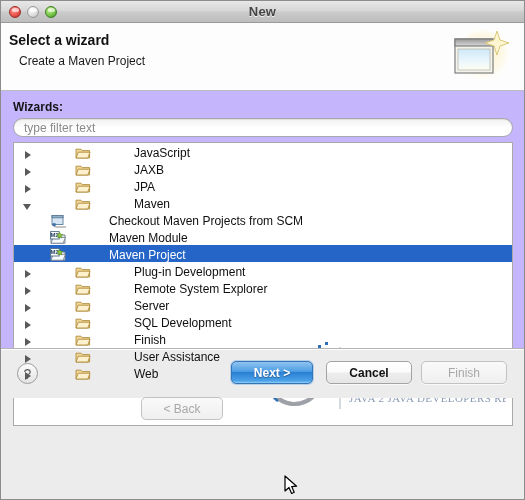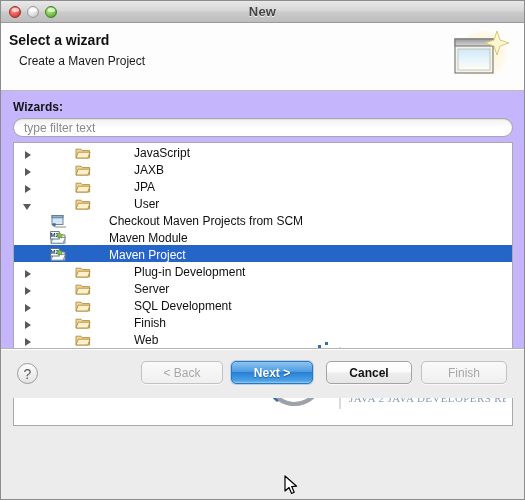--- a/index.html
+++ b/index.html
@@ -168,21 +168,21 @@
     cursor: default;
   }
   .dlg-btn.disabled { color: #a8a8a8; background: linear-gradient(to bottom,#fafafa,#efefef); border-color: #c2c2c2; font-weight: normal; }
   .dlg-btn.default {
     color: #ffffff;
     text-shadow: 0 1px 1px rgba(0,0,0,.35);
     border: 1px solid #3774b5;
     background: linear-gradient(to bottom, #8fc4f0 0%, #4e9de3 45%, #2a7fd4 50%, #4ba2e8 90%, #8ed0f5 100%);
     box-shadow: 0 0 0 1px rgba(120,175,230,.45);
   }
-  #btn-back   { left: 140px; width: 82px; }
+  #btn-back   { left: 140px; width: 82px; margin-top: 36px; }
   #btn-next   { left: 230px; width: 82px; }
   #btn-cancel { left: 325px; width: 86px; }
   #btn-finish { left: 420px; width: 86px; }
 
   #cursor { position: absolute; left: 283px; top: 474px; width: 14px; height: 20px; }
 </style>
 </head>
 <body>
 
 <div id="window">
@@ -255,21 +255,21 @@
               <path d="M1 12 L3.2 6.2 L15 6.2 L12.8 12 Z" fill="#fdf0cd" stroke="#b08c3c" stroke-width="0.9"></path>
             </svg>
             <span class="row-label">JPA</span>
           </div>
           <div class="tree-row indent-top">
             <span class="twisty open"></span>
             <svg class="row-icon" viewBox="0 0 16 14">
               <path d="M1 3.2 L6 3.2 L7.3 4.6 L14.6 4.6 L14.6 12 L1 12 Z" fill="#f2d79a" stroke="#b08c3c" stroke-width="0.9"></path>
               <path d="M1 12 L3.2 6.2 L15 6.2 L12.8 12 Z" fill="#fdf0cd" stroke="#b08c3c" stroke-width="0.9"></path>
             </svg>
-            <span class="row-label">User</span>
+            <span class="row-label">Maven</span>
           </div>
           <div class="tree-row indent-child">
             <svg class="row-icon" viewBox="0 0 16 14">
               <rect x="2" y="1.5" width="11" height="9" fill="#d6e6f4" stroke="#5e7d99" stroke-width="0.9"></rect>
               <rect x="2" y="1.5" width="11" height="2.3" fill="#8fb2cd" stroke="#5e7d99" stroke-width="0.9"></rect>
               <path d="M2 10.5 L5.5 13 L16 13" fill="none" stroke="#8a8a8a" stroke-width="1"></path>
               <rect x="2.6" y="9.2" width="3" height="3" fill="#3d6ea8"></rect>
             </svg>
             <span class="row-label">Checkout Maven Projects from SCM</span>
           </div>
@@ -300,37 +300,53 @@
               <path d="M1 12 L3.2 6.2 L15 6.2 L12.8 12 Z" fill="#fdf0cd" stroke="#b08c3c" stroke-width="0.9"></path>
             </svg>
             <span class="row-label">Plug-in Development</span>
           </div>
           <div class="tree-row indent-top">
             <span class="twisty closed"></span>
             <svg class="row-icon" viewBox="0 0 16 14">
               <path d="M1 3.2 L6 3.2 L7.3 4.6 L14.6 4.6 L14.6 12 L1 12 Z" fill="#f2d79a" stroke="#b08c3c" stroke-width="0.9"></path>
               <path d="M1 12 L3.2 6.2 L15 6.2 L12.8 12 Z" fill="#fdf0cd" stroke="#b08c3c" stroke-width="0.9"></path>
             </svg>
+            <span class="row-label">Remote System Explorer</span>
+          </div>
+          <div class="tree-row indent-top">
+            <span class="twisty closed"></span>
+            <svg class="row-icon" viewBox="0 0 16 14">
+              <path d="M1 3.2 L6 3.2 L7.3 4.6 L14.6 4.6 L14.6 12 L1 12 Z" fill="#f2d79a" stroke="#b08c3c" stroke-width="0.9"></path>
+              <path d="M1 12 L3.2 6.2 L15 6.2 L12.8 12 Z" fill="#fdf0cd" stroke="#b08c3c" stroke-width="0.9"></path>
+            </svg>
             <span class="row-label">Server</span>
           </div>
           <div class="tree-row indent-top">
             <span class="twisty closed"></span>
             <svg class="row-icon" viewBox="0 0 16 14">
               <path d="M1 3.2 L6 3.2 L7.3 4.6 L14.6 4.6 L14.6 12 L1 12 Z" fill="#f2d79a" stroke="#b08c3c" stroke-width="0.9"></path>
               <path d="M1 12 L3.2 6.2 L15 6.2 L12.8 12 Z" fill="#fdf0cd" stroke="#b08c3c" stroke-width="0.9"></path>
             </svg>
             <span class="row-label">SQL Development</span>
           </div>
           <div class="tree-row indent-top">
             <span class="twisty closed"></span>
             <svg class="row-icon" viewBox="0 0 16 14">
               <path d="M1 3.2 L6 3.2 L7.3 4.6 L14.6 4.6 L14.6 12 L1 12 Z" fill="#f2d79a" stroke="#b08c3c" stroke-width="0.9"></path>
               <path d="M1 12 L3.2 6.2 L15 6.2 L12.8 12 Z" fill="#fdf0cd" stroke="#b08c3c" stroke-width="0.9"></path>
             </svg>
             <span class="row-label">Finish</span>
+          </div>
+          <div class="tree-row indent-top">
+            <span class="twisty closed"></span>
+            <svg class="row-icon" viewBox="0 0 16 14">
+              <path d="M1 3.2 L6 3.2 L7.3 4.6 L14.6 4.6 L14.6 12 L1 12 Z" fill="#f2d79a" stroke="#b08c3c" stroke-width="0.9"></path>
+              <path d="M1 12 L3.2 6.2 L15 6.2 L12.8 12 Z" fill="#fdf0cd" stroke="#b08c3c" stroke-width="0.9"></path>
+            </svg>
+            <span class="row-label">User Assistance</span>
           </div>
           <div class="tree-row indent-top">
             <span class="twisty closed"></span>
             <svg class="row-icon" viewBox="0 0 16 14">
               <path d="M1 3.2 L6 3.2 L7.3 4.6 L14.6 4.6 L14.6 12 L1 12 Z" fill="#f2d79a" stroke="#b08c3c" stroke-width="0.9"></path>
               <path d="M1 12 L3.2 6.2 L15 6.2 L12.8 12 Z" fill="#fdf0cd" stroke="#b08c3c" stroke-width="0.9"></path>
             </svg>
             <span class="row-label">Web</span>
           </div>
         </div>

